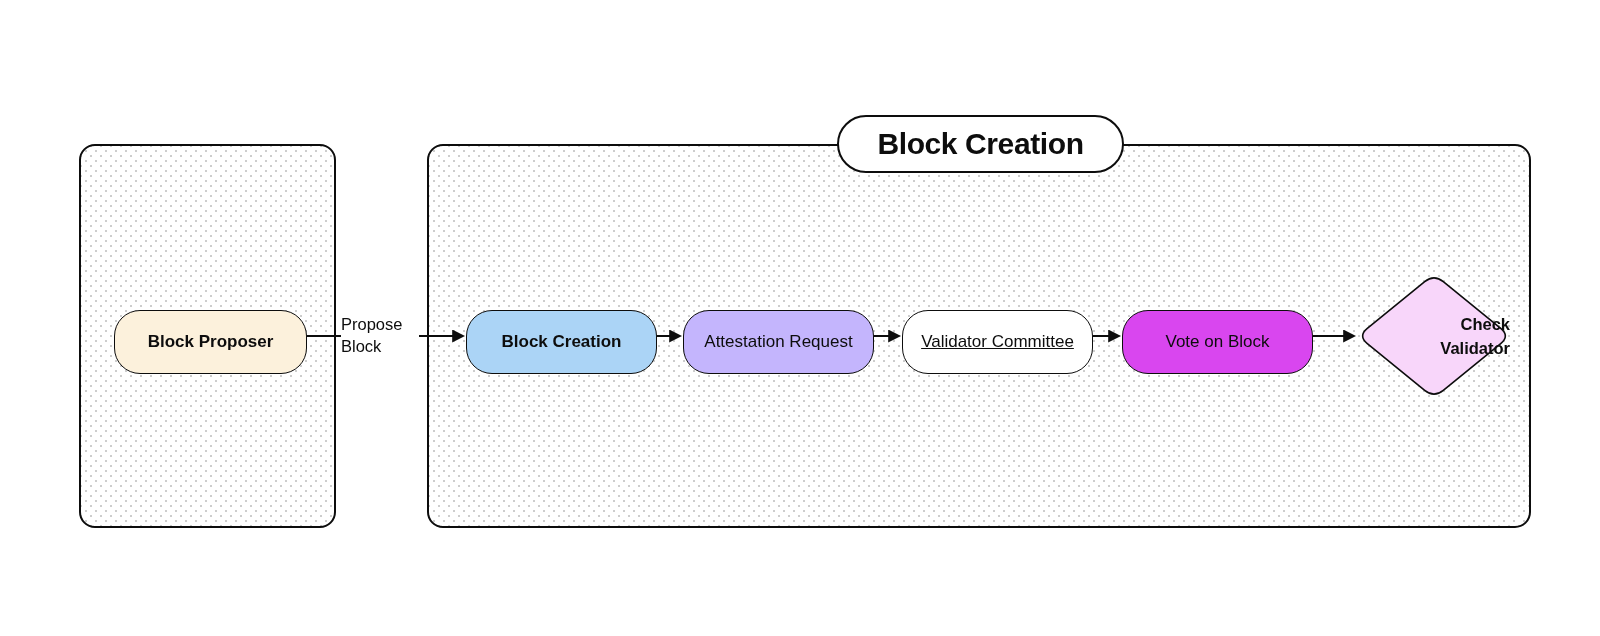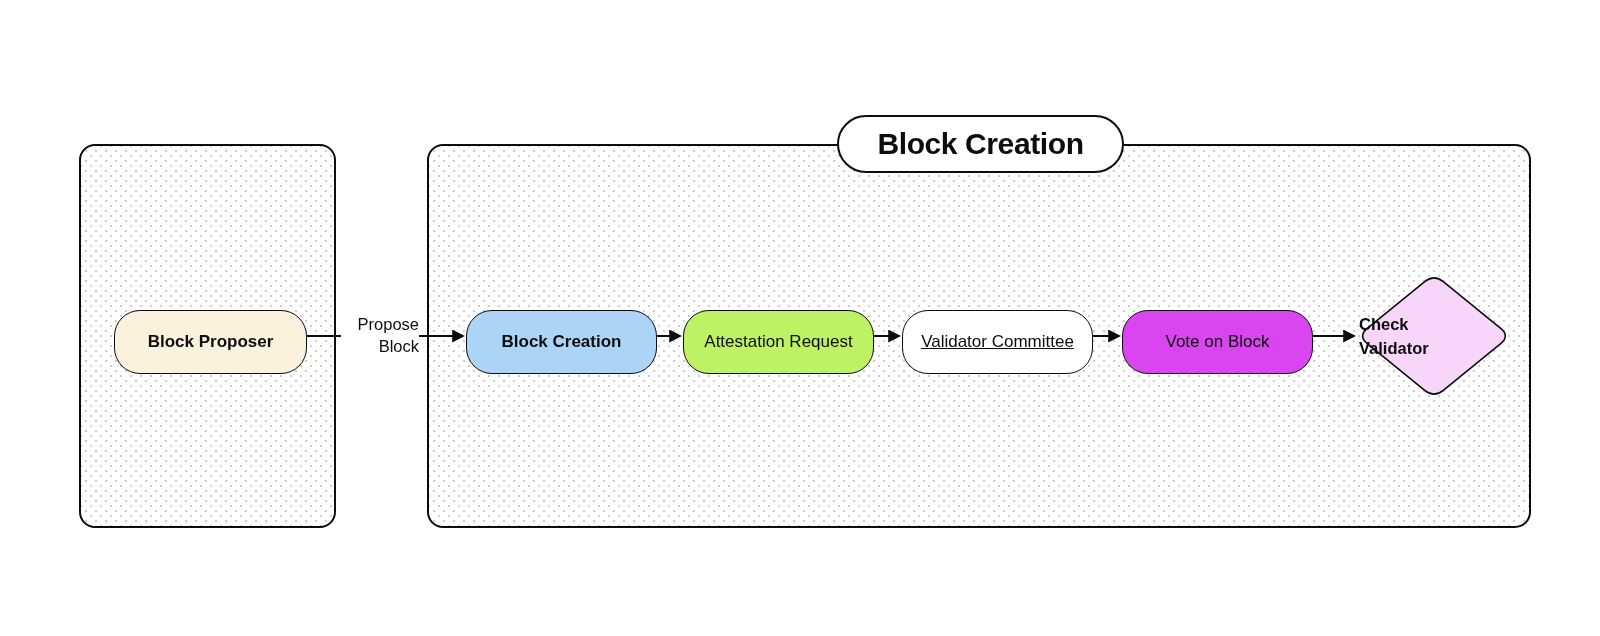--- a/index.html
+++ b/index.html
@@ -39,27 +39,27 @@
   #node-proposer    { left:114px;  width:193px; }
   #node-creation    { left:466px;  width:191px; }
   #node-attestation { left:683px;  width:191px; }
   #node-validator   { left:902px;  width:191px;text-decoration:underline; }
   #node-vote        { left:1122px; width:191px; }
   svg.overlay { position:absolute; left:0; top:0; z-index:3; }
   .edge-line { stroke:#0d0d0d; stroke-width:2; }
   .diamond-shape { stroke:#0d0d0d; stroke-width:1.6; }
   .diamond-label {
     position:absolute; left:1359px; top:311px; width:151px; height:50px;
-    display:flex; flex-direction:column; align-items:flex-start; justify-content:center;
+    display:flex; flex-direction:column; align-items:flex-end; justify-content:center;
     font-weight:bold; font-size:16.5px; line-height:24px;
     z-index:4; text-align:center;
   }
   .edge-label {
     position:absolute; left:341px; top:311px; width:78px;
-    background:#ffffff; text-align:right;
+    background:#ffffff; text-align:left;
     font-size:16.5px; line-height:22px; padding:2px 0;
     z-index:4;
   }
 </style>
 </head>
 <body>
 
 <div class="stage">
 
   <div class="cluster" id="cluster-left"></div>
@@ -78,21 +78,21 @@
     <line class="edge-line" x1="1313" y1="336" x2="1354" y2="336" marker-end="url(#ah)"></line>
     <path class="diamond-shape" d="M1367.3,328.4 L1424.7,281.6 Q1434,274 1443.3,281.6 L1500.7,328.4 Q1510,336 1500.7,343.6 L1443.3,390.4 Q1434,398 1424.7,390.4 L1367.3,343.6 Q1358,336 1367.3,328.4 Z" fill="#f8d6fa"></path>
   </svg>
 
   <div class="edge-label">Propose Block</div>
 
   <div class="node bold" id="node-proposer" style="background-color: rgb(252, 241, 220);">Block Proposer</div>
 
   <div class="node bold" id="node-creation" style="background-color: rgb(171, 212, 246);">Block Creation</div>
 
-  <div class="node" id="node-attestation" style="background-color: #bef264;">Attestation Request</div>
+  <div class="node" id="node-attestation" style="background-color: #c4b5fd;">Attestation Request</div>
 
   <div class="node" id="node-validator" style="background-color: rgb(255, 255, 255);">Validator Committee</div>
 
   <div class="node" id="node-vote" style="background-color: #d946ef;">Vote on Block</div>
 
   <div class="diamond-label">
     <span>Check</span>
     <span>Validator</span>
   </div>
 

